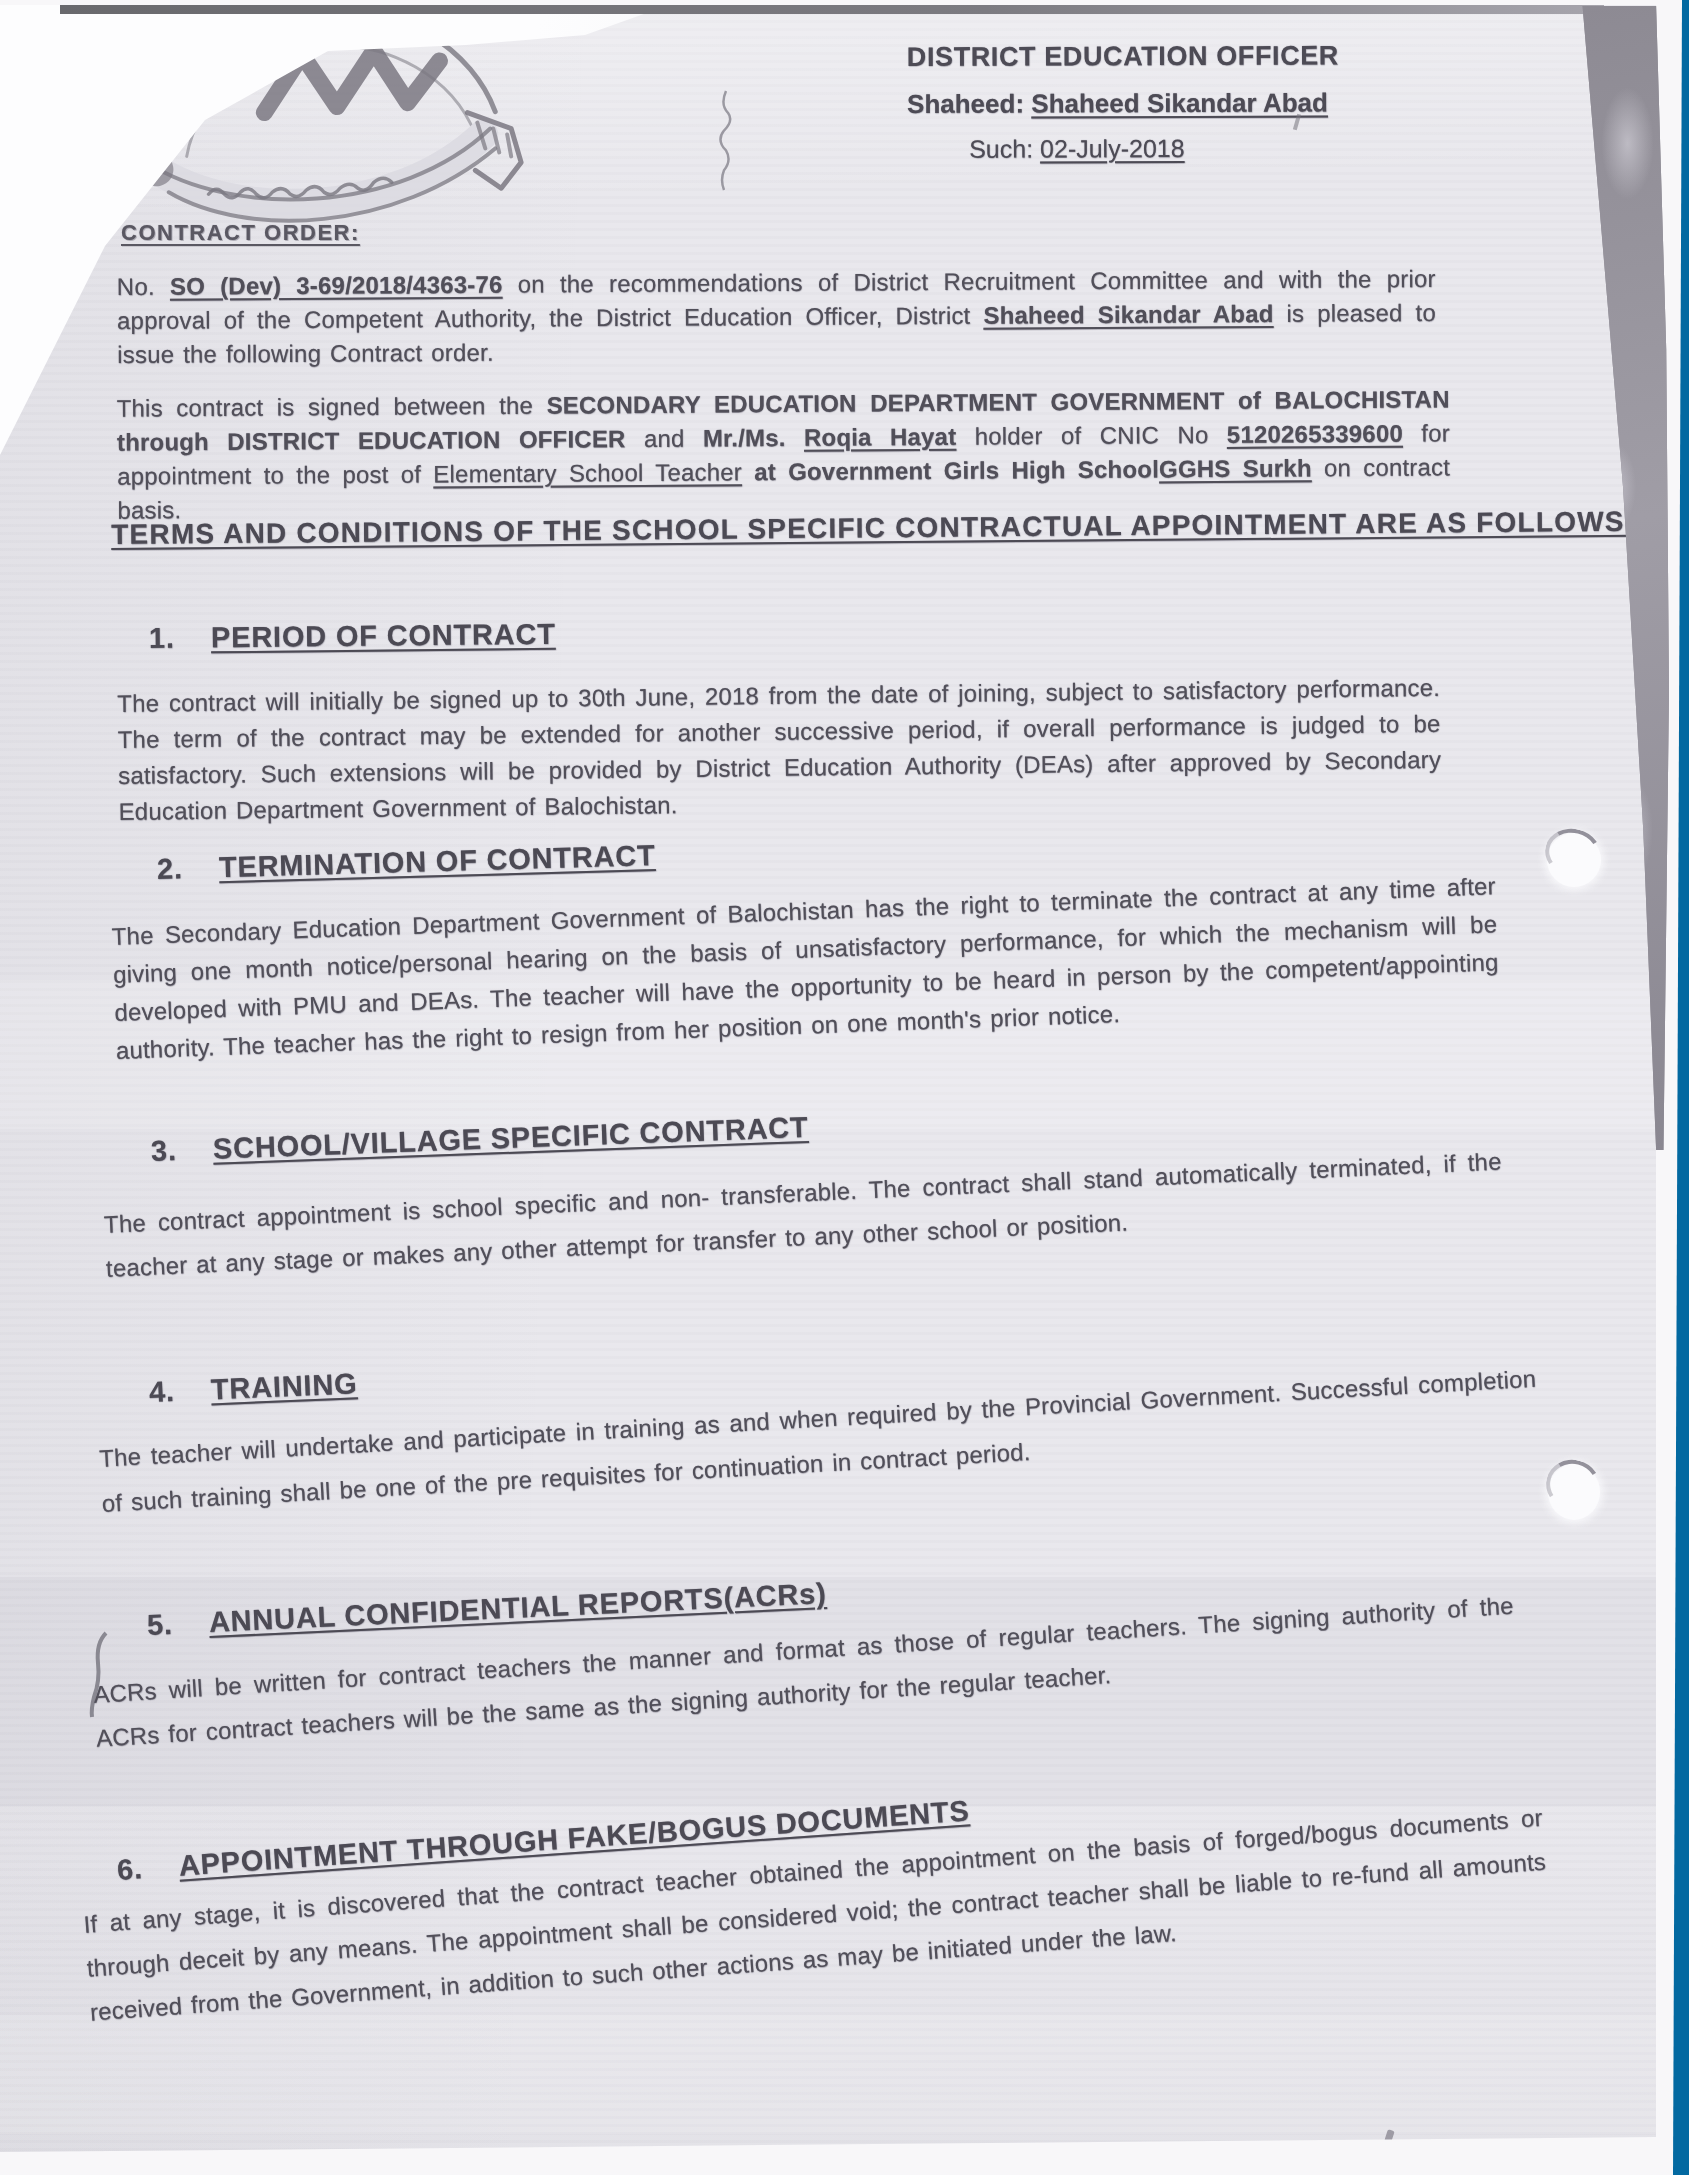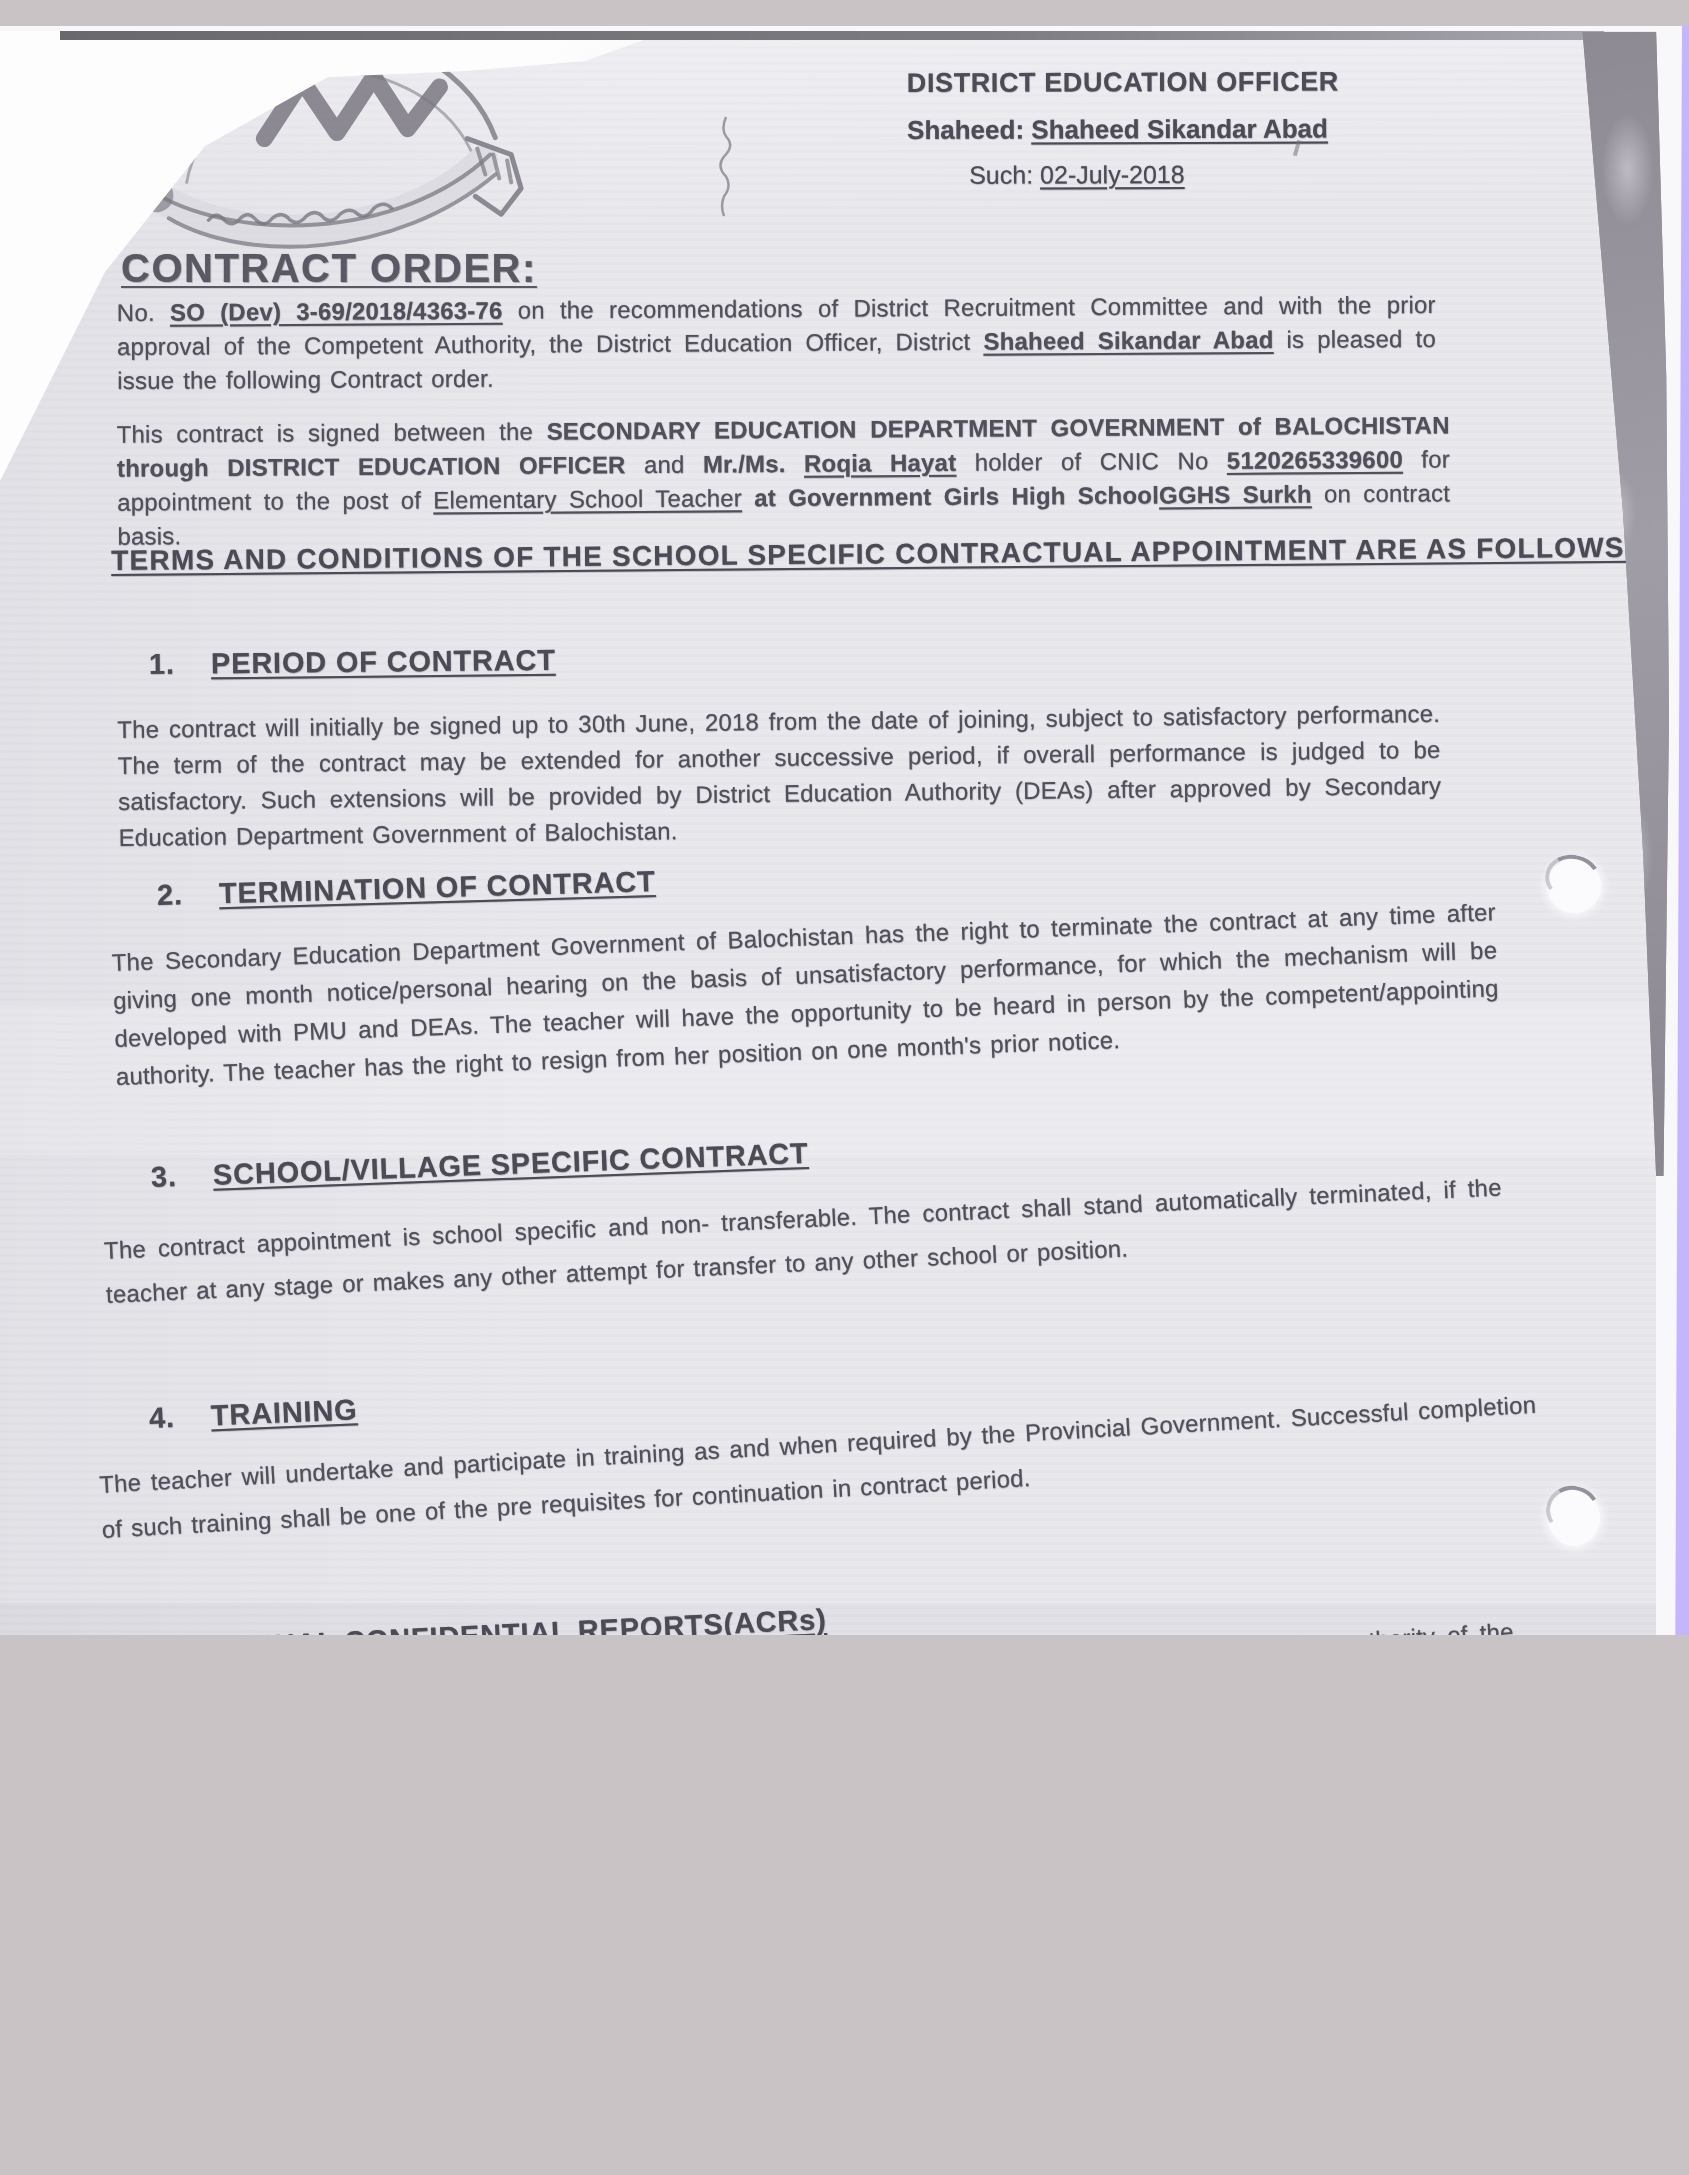--- a/index.html
+++ b/index.html
@@ -1,17 +1,17 @@
 <!DOCTYPE html>
 <html><head>
 <meta charset="utf-8">
 <style>
   html,body{margin:0;padding:0;background:#c9c3c5;}
-  .canvas{position:relative;width:1690px;height:1609px;overflow:hidden;background:#c4b5fd;
-          font-family:"Liberation Sans", sans-serif;margin-top:26px;}
+  .canvas{position:relative;width:1690px;height:2175px;overflow:hidden;background:#0369a1;
+          font-family:"Liberation Sans", sans-serif;}
   
   .under-page{position:absolute;left:0;top:0;width:1684px;height:2175px;background:#f8f7f9;
               clip-path:polygon(0 0,1682px 0,1673px 2175px,0 2175px);}
   
   .page{position:absolute;left:0;top:5px;width:1656px;height:2170px;background-color:#e9e8ed;
         background-image:
           linear-gradient(178deg, rgba(255,255,255,.30), rgba(255,255,255,0) 10%),
           linear-gradient(92deg, rgba(118,116,130,.06), rgba(0,0,0,0) 35%),
           linear-gradient(0deg, rgba(116,114,128,.05) 0%, rgba(0,0,0,0) 18%),
           repeating-linear-gradient(0deg, rgba(128,126,140,.035) 0 3px, rgba(0,0,0,0) 3px 8px);
@@ -55,21 +55,21 @@
        text-shadow:0.4px 0.6px 1px rgba(78,76,92,.45), 0 0 1px rgba(82,80,96,.35);}
   .bld{font-weight:bold;}
   .und{text-decoration:underline;text-decoration-thickness:2px;text-underline-offset:4px;}
   .para{font-size:24px;line-height:34px;word-spacing:2px;letter-spacing:0.2px;}
 
   .header-block{left:907px;top:36px;width:557px;text-align:left;transform:rotate(-.2deg);color:#4d4b55;}
   .h1{font-size:27px;font-weight:bold;letter-spacing:0.6px;}
   .h2{margin-top:16px;font-size:26px;font-weight:bold;}
   .h3{margin-top:15px;margin-left:62px;font-size:25px;font-weight:normal;}
 
-  .co-head{left:121px;top:215px;font-size:40px;font-weight:bold;letter-spacing:1.5px;color:#5a5862;
+  .co-head{left:121px;top:215px;font-size:22px;font-weight:bold;letter-spacing:1.5px;color:#5a5862;
            text-shadow:1px 0.5px 0 rgba(92,90,104,.35),0 0 1px rgba(82,80,96,.5);}
   .p-intro{left:117px;top:261px;width:1319px;transform:rotate(-.35deg);}
   .p-agree{left:117px;top:382px;width:1333px;transform:rotate(-.4deg);}
 
   .terms{left:111px;top:507px;width:1532px;font-size:28px;font-weight:bold;line-height:45px;
          letter-spacing:1.2px;color:#4c4a54;transform:rotate(-.5deg);transform-origin:left top;}
 
   .sec-head{font-weight:bold;font-size:29px;color:#4c4a54;letter-spacing:0.8px;transform-origin:left center;}
   .sec-head .num{display:inline-block;width:62px;font-weight:bold;}
   .para.sec{transform-origin:left top;}

